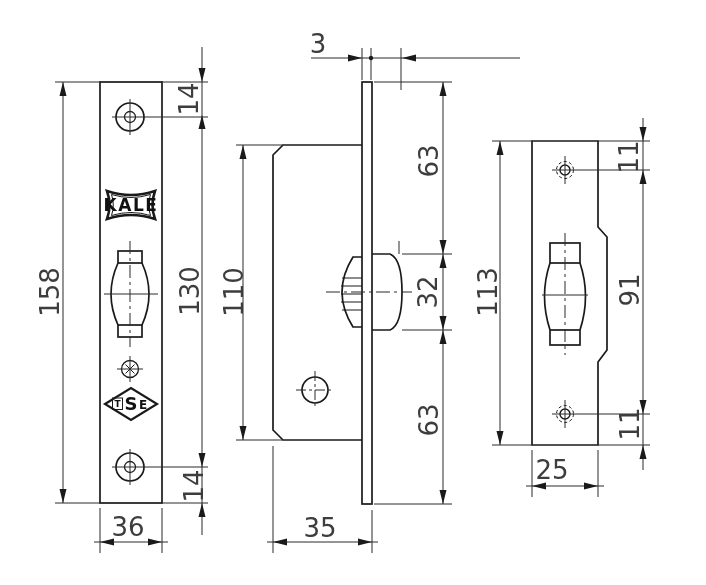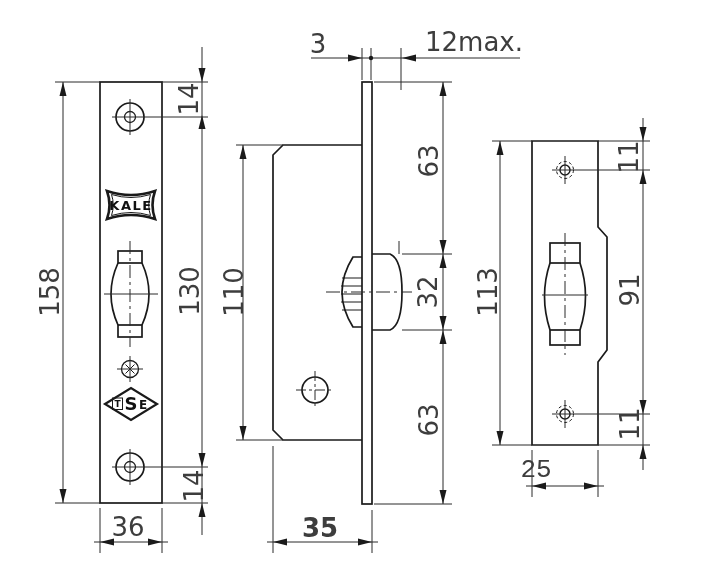--- a/index.html
+++ b/index.html
@@ -8,21 +8,21 @@
     font-family:"DejaVu Sans",sans-serif;overflow:hidden;
   }
   #canvas svg{position:absolute;left:0;top:0;}
   .dim{
     position:absolute;color:#3d3d3d;font-size:26px;font-weight:400;
     white-space:nowrap;transform:translate(-50%,-50%);line-height:1;
     letter-spacing:0px;
   }
   .dim.rot{transform:translate(-50%,-50%) rotate(-90deg);}
   .brand{
-    position:absolute;color:#111;font-size:13px;font-weight:bold;
+    position:absolute;color:#111;font-size:17px;font-weight:bold;
     letter-spacing:1.5px;transform:translate(-50%,-50%);line-height:1;
   }
   .cert{
     position:absolute;color:#111;transform:translate(-50%,-50%);
     line-height:1;font-weight:bold;
   }
   .cert.t{font-size:9px;}
   .cert.s{font-size:18px;}
   .cert.e{font-size:12px;}
 </style>
@@ -206,31 +206,30 @@
   </g>
 </svg>
 
 <span class="dim rot" style="left:50px;top:292px;">158</span>
 <span class="dim rot" style="left:189px;top:99px;">14</span>
 <span class="dim rot" style="left:190px;top:291px;">130</span>
 <span class="dim rot" style="left:194px;top:486px;">14</span>
 <span class="dim" style="left:128px;top:527px;">36</span>
 
 <span class="dim" style="left:318px;top:44px;">3</span>
-<span class="dim" style="left:474px;top:42px;">12max.</span>
 <span class="dim rot" style="left:429px;top:161px;">63</span>
 <span class="dim rot" style="left:428px;top:292px;">32</span>
 <span class="dim rot" style="left:429px;top:420px;">63</span>
 <span class="dim rot" style="left:234px;top:292px;">110</span>
-<span class="dim" style="left:320px;top:528px;font-weight:bold;">35</span>
+<span class="dim" style="left:320px;top:528px;">35</span>
 
 <span class="dim rot" style="left:488px;top:292px;">113</span>
 <span class="dim rot" style="left:629px;top:157px;">11</span>
 <span class="dim rot" style="left:630px;top:290px;">91</span>
 <span class="dim rot" style="left:630px;top:424px;">11</span>
-<span class="dim" style="left:536px;top:470px;font-family:Liberation Mono, monospace;">25</span>
+<span class="dim" style="left:552px;top:470px;">25</span>
 
 <span class="brand" style="left:131px;top:205px;">KALE</span>
 <span class="cert t" style="left:117.5px;top:404px;">T</span>
 <span class="cert s" style="left:131px;top:404px;">S</span>
 <span class="cert e" style="left:143px;top:405px;">E</span>
 
 </div>
 
 </body></html>

